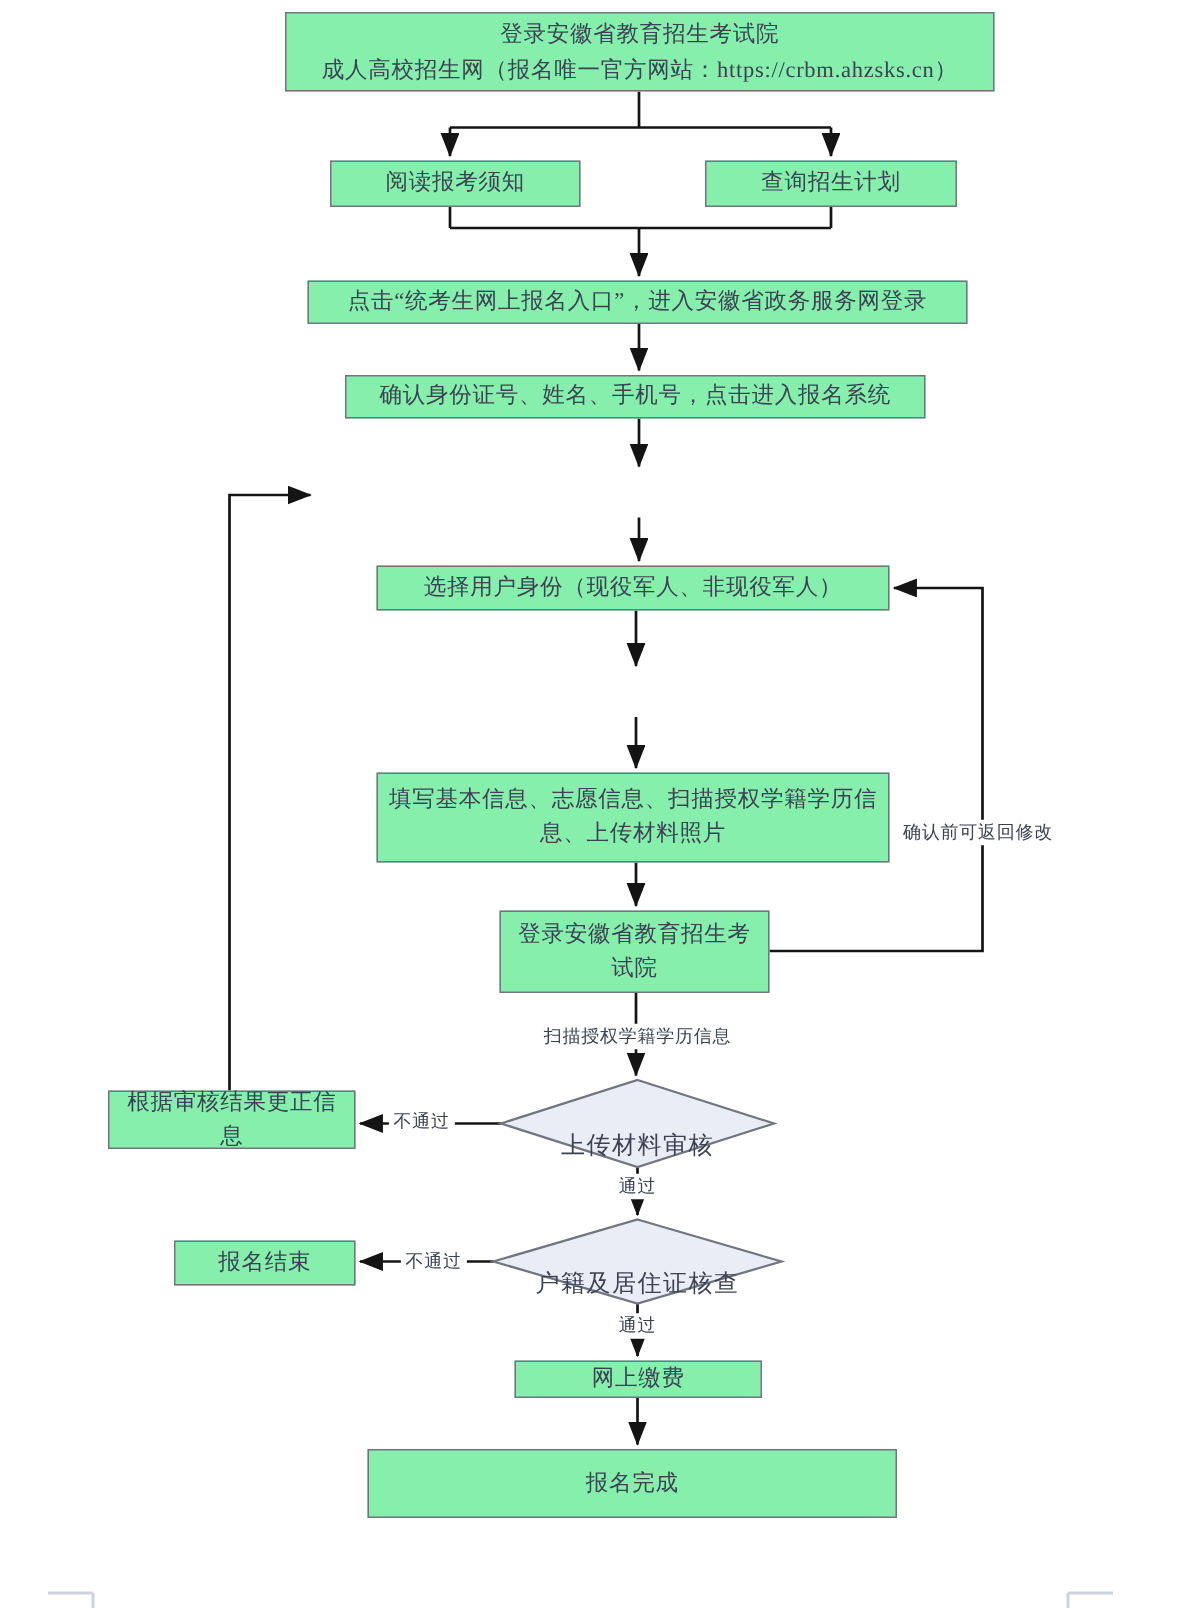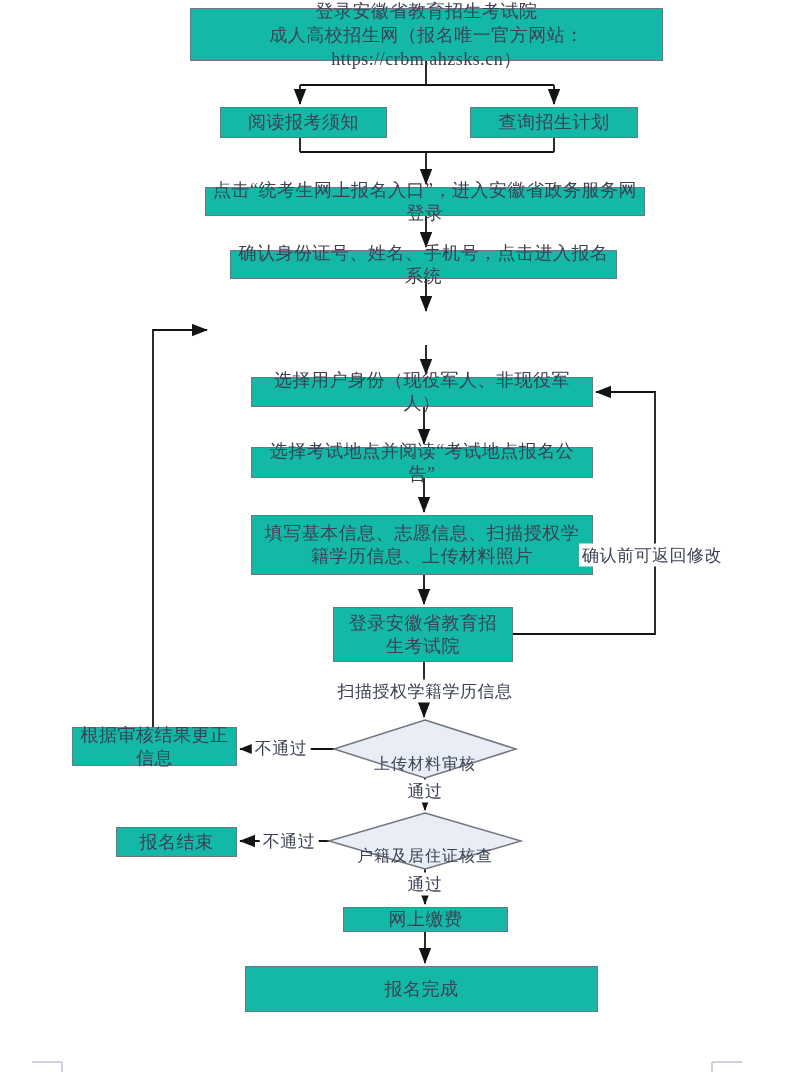--- a/index.html
+++ b/index.html
@@ -1,24 +1,24 @@
 <!DOCTYPE html>
 <html><head>
 <meta charset="utf-8">
 <style>
   html,body{margin:0;padding:0;background:#ffffff;}
   #page{position:relative;width:800px;height:1075px;background:#ffffff;overflow:hidden;
         font-family:"Liberation Serif","DejaVu Serif",serif;color:#3b4254;}
   svg.wires{position:absolute;left:0;top:0;width:800px;height:1075px;}
-  .node{position:absolute;box-sizing:border-box;background:#14b8a6;border:1.5px solid #70757f;
+  .node{position:absolute;box-sizing:border-box;background:#86efac;border:1.5px solid #70757f;
         display:flex;flex-direction:column;align-items:center;justify-content:center;
-        text-align:center;font-size:18px;letter-spacing:.5px;line-height:23px;padding:0 6px;}
+        text-align:center;font-size:15px;letter-spacing:.5px;line-height:23px;padding:0 6px;}
   .dlabel{position:absolute;transform:translate(-50%,-50%);font-size:16px;letter-spacing:1px;
         white-space:nowrap;margin-top:15px;}
-  .tag{position:absolute;transform:translate(-50%,-50%);font-size:17px;letter-spacing:.5px;
+  .tag{position:absolute;transform:translate(-50%,-50%);font-size:12px;letter-spacing:.5px;
         background:#ffffff;padding:0 3px;white-space:nowrap;}
   .wire{stroke:#141414;stroke-width:1.8;fill:none;}
   .diamond{fill:#e9edf6;stroke:#70757f;stroke-width:1.5;}
   .cellmark{stroke:#cdd3de;stroke-width:2;fill:none;}
 </style>
 </head>
 <body>
 
 <div id="page">
 
@@ -73,21 +73,20 @@
 
   <div class="node" style="left:470px;top:107px;width:168px;height:31px;">查询招生计划</div>
 
   <div class="node" style="left:205px;top:187px;width:440px;height:29px;">点击“统考生网上报名入口”，进入安徽省政务服务网登录</div>
 
   <div class="node" style="left:230px;top:250px;width:387px;height:29px;">确认身份证号、姓名、手机号，点击进入报名系统</div>
 
 
   <div class="node" style="left:251px;top:377px;width:342px;height:30px;">选择用户身份（现役军人、非现役军人）</div>
 
-  <div class="node" style="left:251px;top:447px;width:342px;height:31px;">选择考试地点并阅读“考试地点报名公告”</div>
 
   <div class="node" style="left:251px;top:515px;width:342px;height:60px;">填写基本信息、志愿信息、扫描授权学籍学历信息、上传材料照片</div>
 
   <div class="node" style="left:333px;top:607px;width:180px;height:55px;">登录安徽省教育招生考试院</div>
 
   <div class="node" style="left:72px;top:727px;width:165px;height:39px;">根据审核结果更正信息</div>
 
   <div class="node" style="left:116px;top:827px;width:121px;height:30px;">报名结束</div>
 
   <div class="node" style="left:343px;top:907px;width:165px;height:25px;">网上缴费</div>

